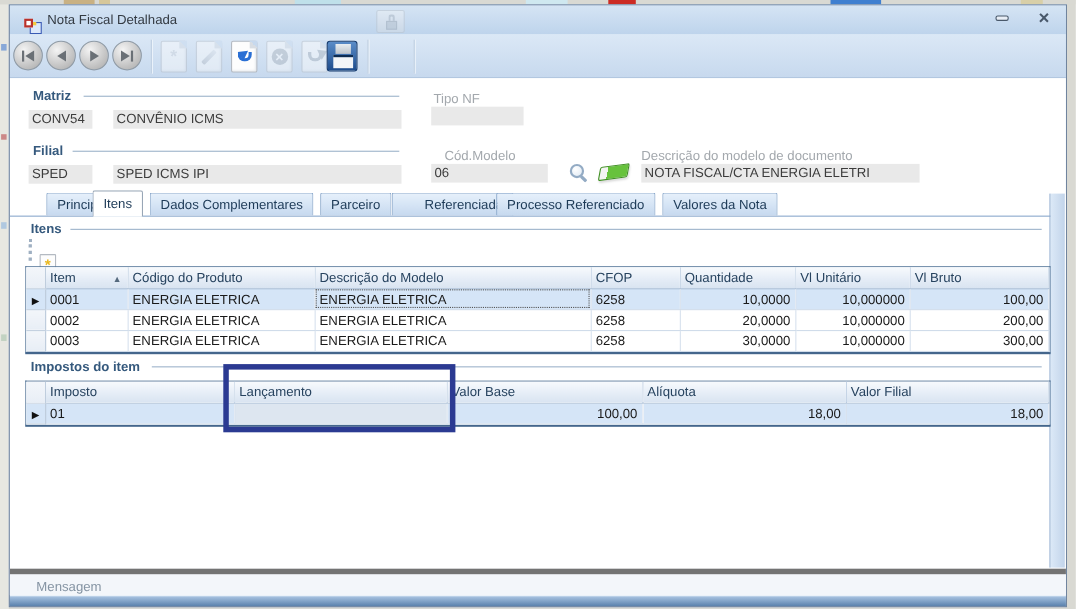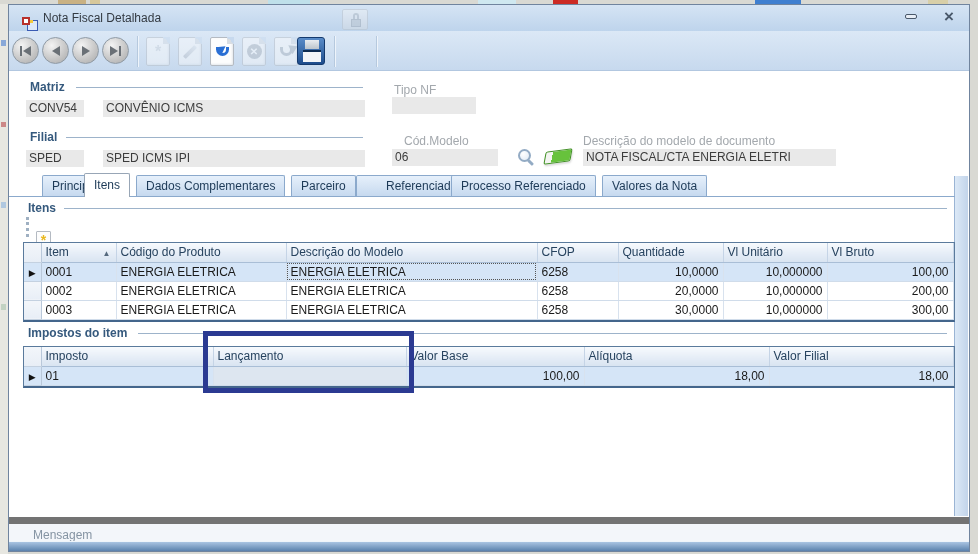--- a/index.html
+++ b/index.html
@@ -83,21 +83,21 @@
   td.num { text-align:right; }
   .row-arrow { color:#111; font-size:9px; }
   .sort-glyph { position:absolute; right:5px; top:6px; font-size:8px; color:#55697d; }
   td.focus-cell { outline:1px dotted #555; outline-offset:-2px; }
   td.lanc-cell { background:#dde6f0 !important; }
 
   
   .annotation-box { left:203px; top:331px; width:211px; height:62px; border:5px solid #2b3a92; z-index:10; pointer-events:none; }
 
   
-  .statusbar { left:9px; top:517px; width:960px; height:24px; background:#f3f6fa; border-top:7px solid #737373; color:#8594a3; line-height:23px; padding-left:24px; }
+  .statusbar { left:9px; top:517px; width:960px; height:24px; background:#f3f6fa; border-top:5px solid #737373; color:#8594a3; line-height:23px; padding-left:24px; }
   .bottom-frame { left:9px; top:541px; width:960px; height:10px; background:linear-gradient(#a9c4e2,#5b82ad); border-top:1px solid #eef4fa; }
 </style>
 </head>
 <body>
 
 <div class="abs desktop-top">
   <div class="frag" style="left:58px;width:28px;background:#c9b183;"></div>
   <div class="frag" style="left:90px;width:10px;background:#d6c79a;"></div>
   <div class="frag" style="left:268px;width:42px;background:#bfe0ea;"></div>
   <div class="frag" style="left:478px;width:38px;background:#cfe8f0;"></div>

